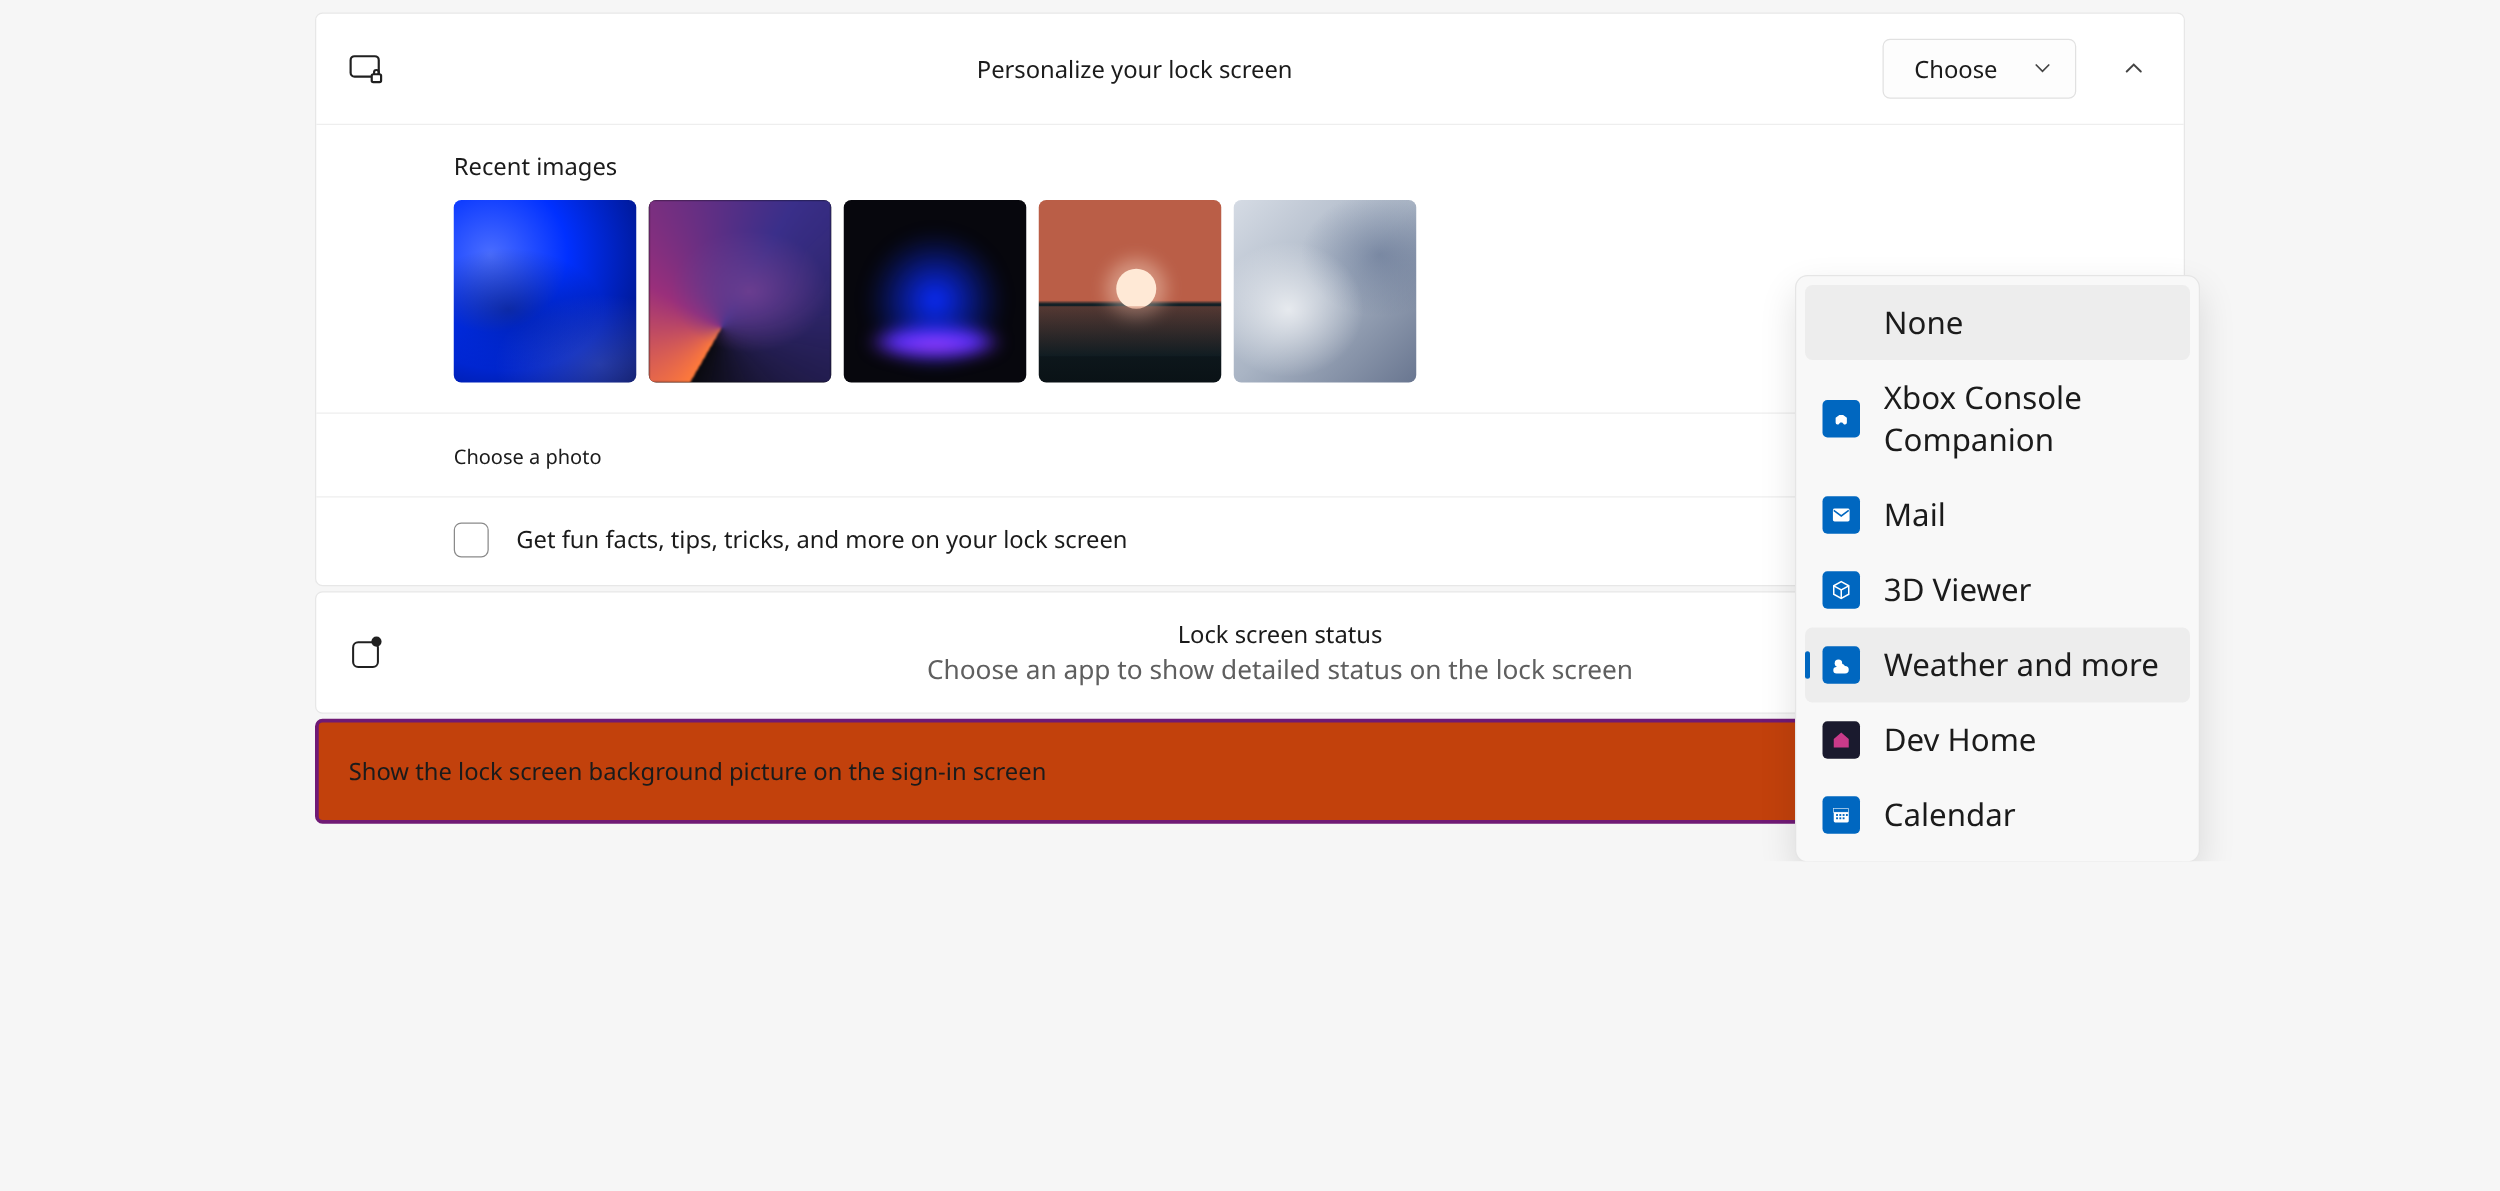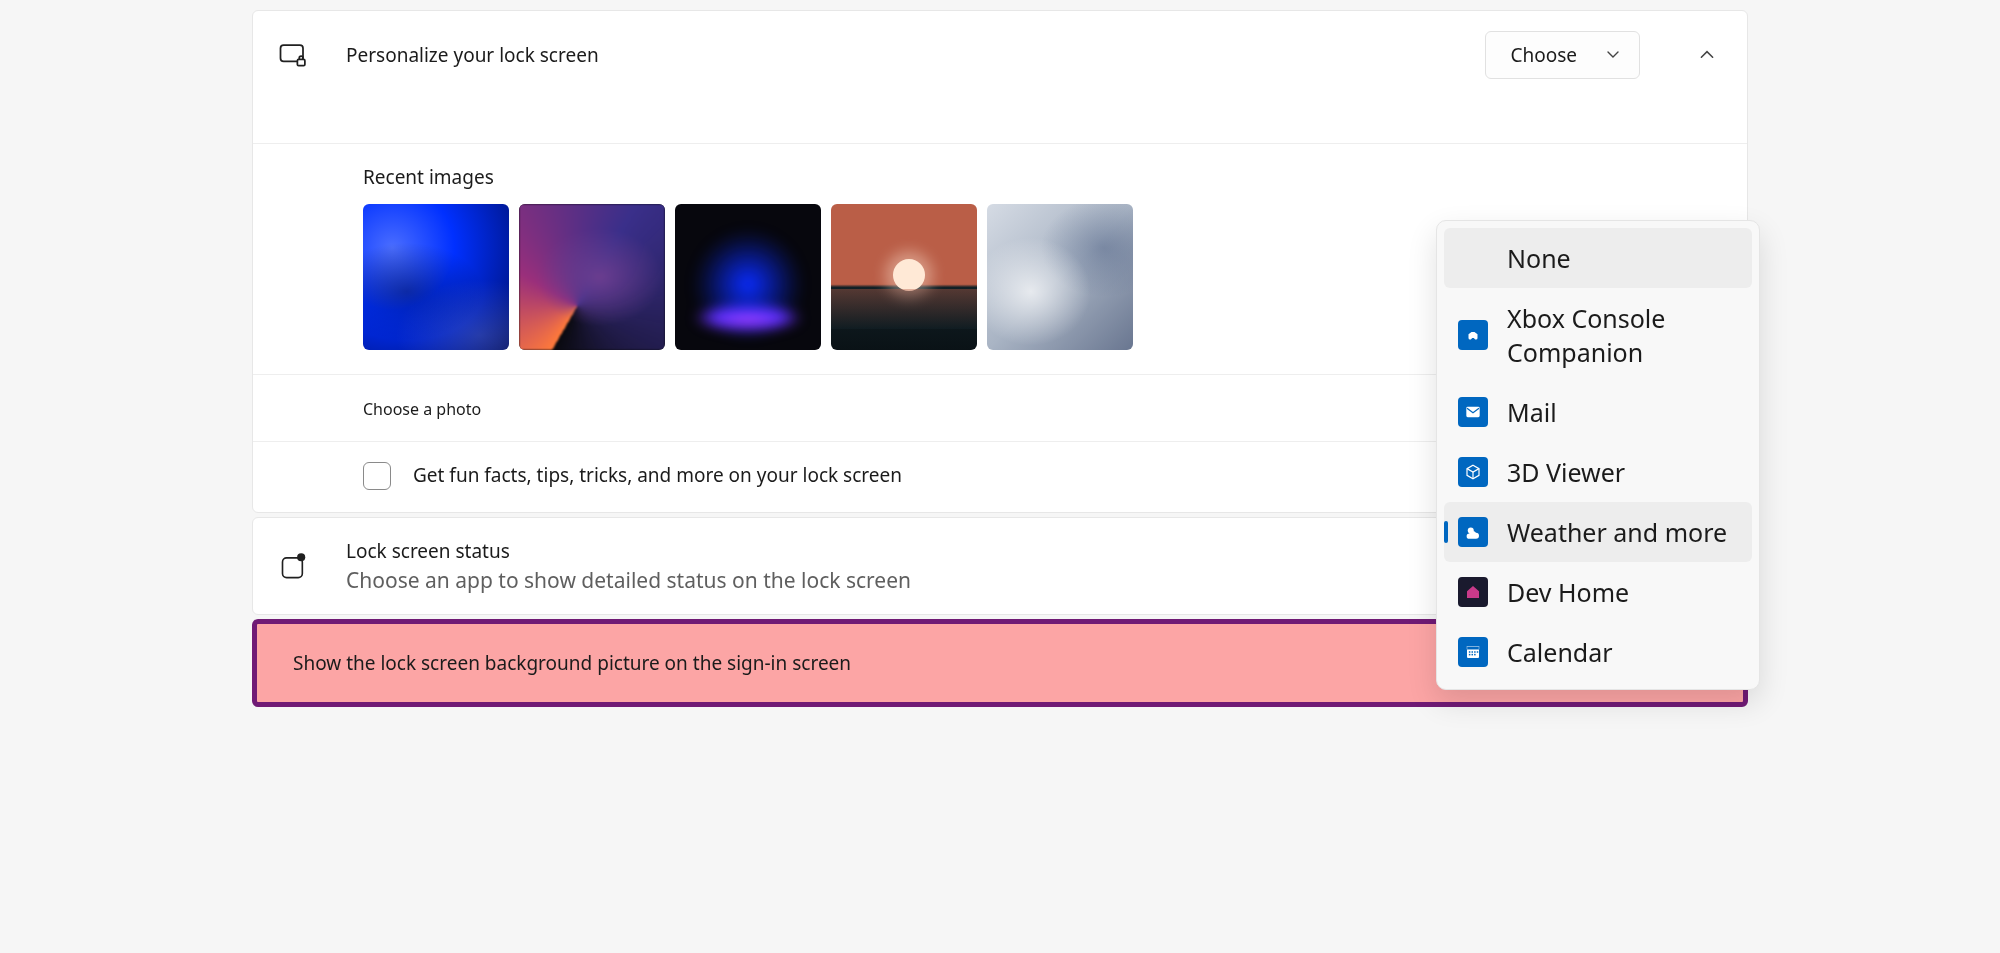--- a/index.html
+++ b/index.html
@@ -14,22 +14,23 @@
   }
   .card {
     background: #fff;
     border: 1px solid #e7e7e7;
     border-radius: 6px;
     margin-bottom: 4px;
   }
   .card-header {
     display: flex;
     align-items: center;
-    gap: 37px;
+    gap: 16px;
     padding: 20px 24px;
+    text-align: center;
   }
   .header-icon {
     width: 32px;
     display: flex;
     align-items: center;
     justify-content: center;
     color: #202020;
   }
   .header-text {
     flex: 1;
@@ -57,21 +58,21 @@
     align-items: center;
     justify-content: center;
     color: #444;
     margin-left: 14px;
     cursor: pointer;
   }
   .sub-row {
     border-top: 1px solid #eee;
     padding: 20px 0 20px 110px;
   }
-  .sub-row.with-title { padding-bottom: 24px; margin-top: 44px; }
+  .sub-row.with-title { padding-bottom: 24px; }
   .sub-label { font-size: 16px; }
   .recent-label { font-size: 19px; margin-bottom: 14px; }
   .thumb-strip { display: flex; gap: 10px; }
   .thumb {
     width: 146px;
     height: 146px;
     border-radius: 6px;
     overflow: hidden;
     cursor: pointer;
     position: relative;
@@ -135,25 +136,25 @@
   }
   .checkbox {
     width: 28px;
     height: 28px;
     border: 1.5px solid #8a8a8a;
     border-radius: 6px;
     cursor: pointer;
     flex-shrink: 0;
   }
   .simple-card {
-    background: #fca5a5;
-    border: 5px solid #701a75;
+    background: #c2410c;
+    border: 3px solid #701a75;
     border-radius: 6px;
     margin-top: 4px;
-    padding: 26px 36px;
+    padding: 26px 24px;
   }
   
   .popup {
     position: absolute;
     top: 220px;
     right: 16px;
     width: 324px;
     background: #f8f8f8;
     border: 1px solid #e5e5e5;
     border-radius: 10px;

